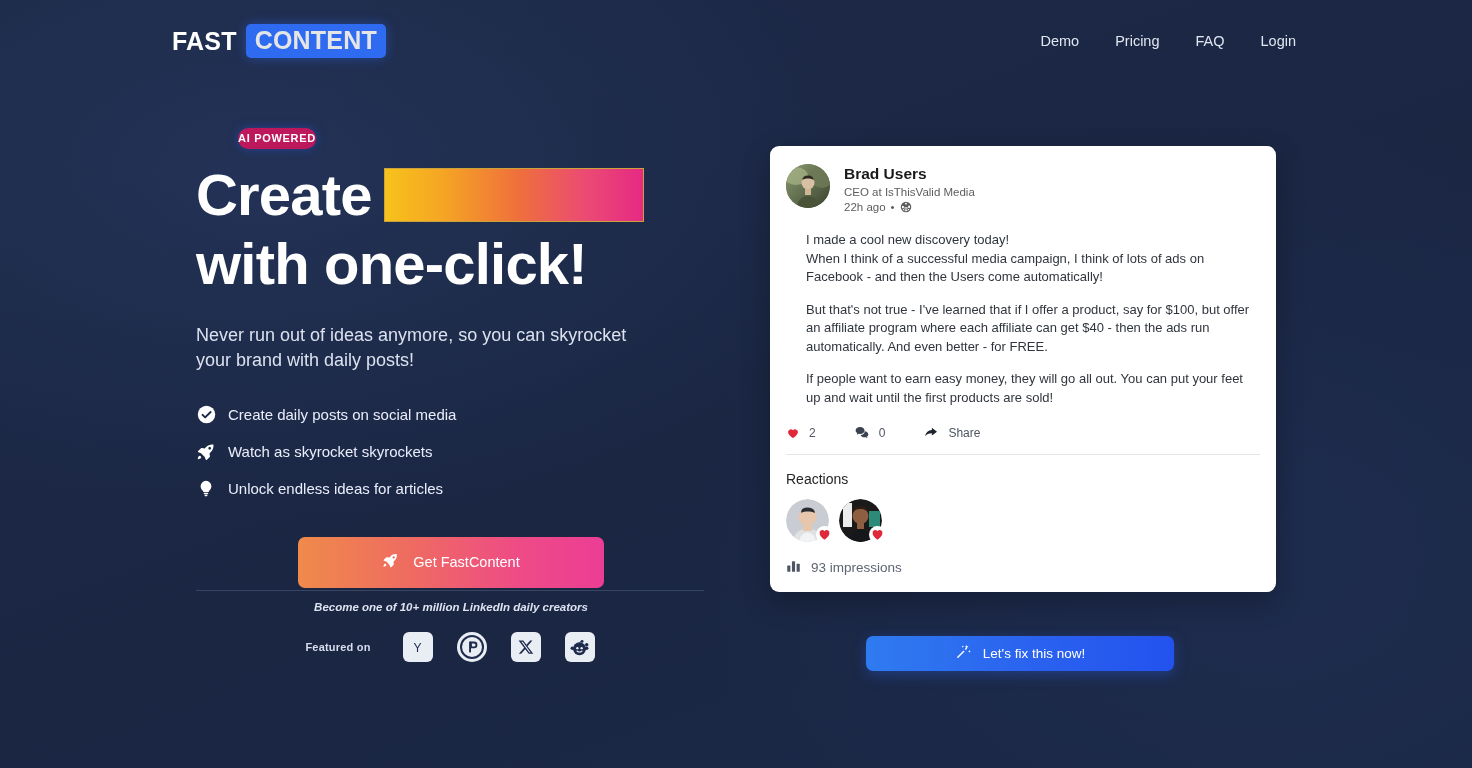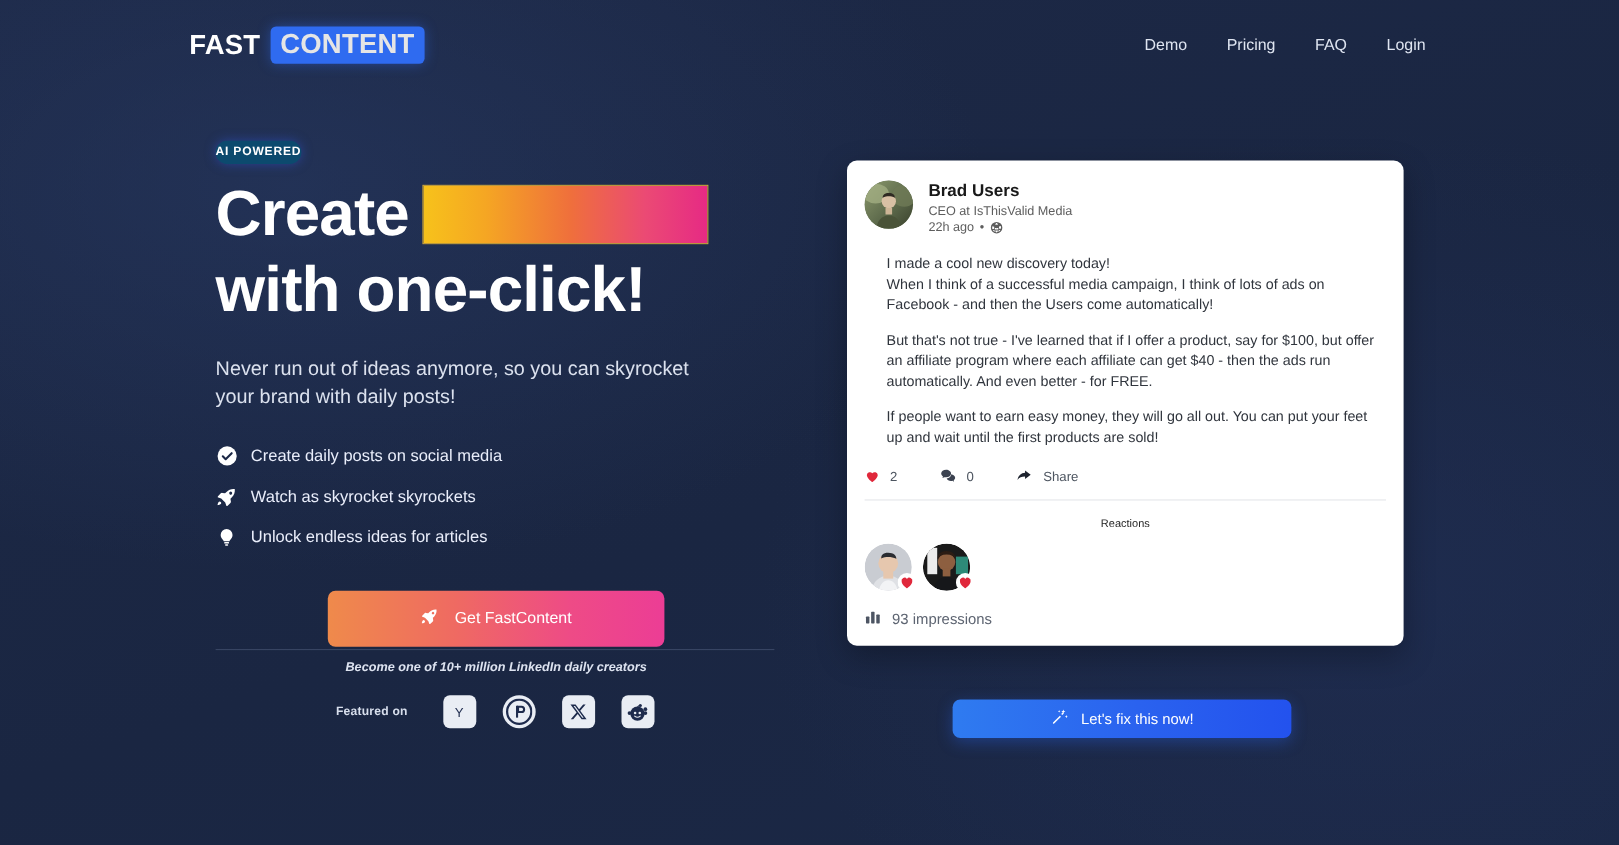--- a/index.html
+++ b/index.html
@@ -64,28 +64,29 @@
   
   .hero-left {
     position: absolute;
     left: 196px;
     top: 128px;
     width: 520px;
   }
 
   .badge-ai {
     display: inline-block;
-    background: #0c4a6e;
+    background: #be185d;
     color: #ffffff;
     font-size: 11px;
     font-weight: bold;
     letter-spacing: 0.7px;
     padding: 4px 0 5px;
     border-radius: 11px;
     box-shadow: 0 0 10px rgba(47,86,216,0.5);
+    margin-left: 42px;
   }
 
   .hero-title {
     margin-top: 14px;
     font-size: 58px;
     line-height: 1.0;
     font-weight: bold;
     color: #ffffff;
     letter-spacing: -0.8px;
   }
@@ -279,23 +280,22 @@
     align-items: center;
     gap: 9px;
     font-size: 12px;
     color: #4d5560;
     cursor: pointer;
   }
   .engage-item svg { display: block; }
 
   .reactions-title {
     margin-top: 16px;
-    font-size: 10px;
+    font-size: 14px;
     color: #262626;
-    text-align: center;
   }
   .reaction-avatars {
     margin-top: 12px;
     display: flex;
     gap: 10px;
   }
   .reaction-av {
     width: 43px;
     height: 43px;
     border-radius: 50%;

